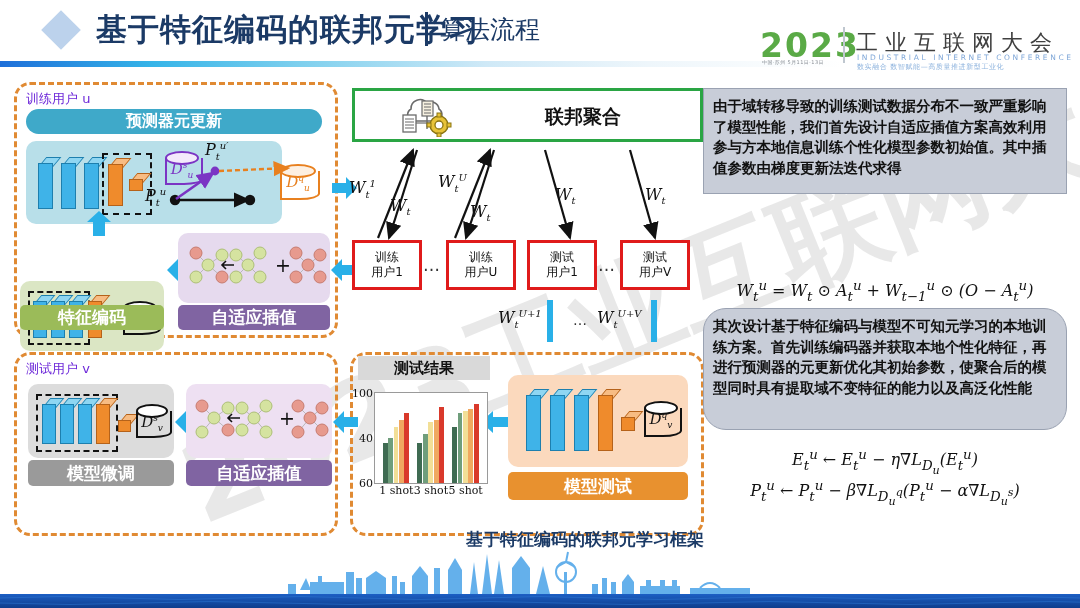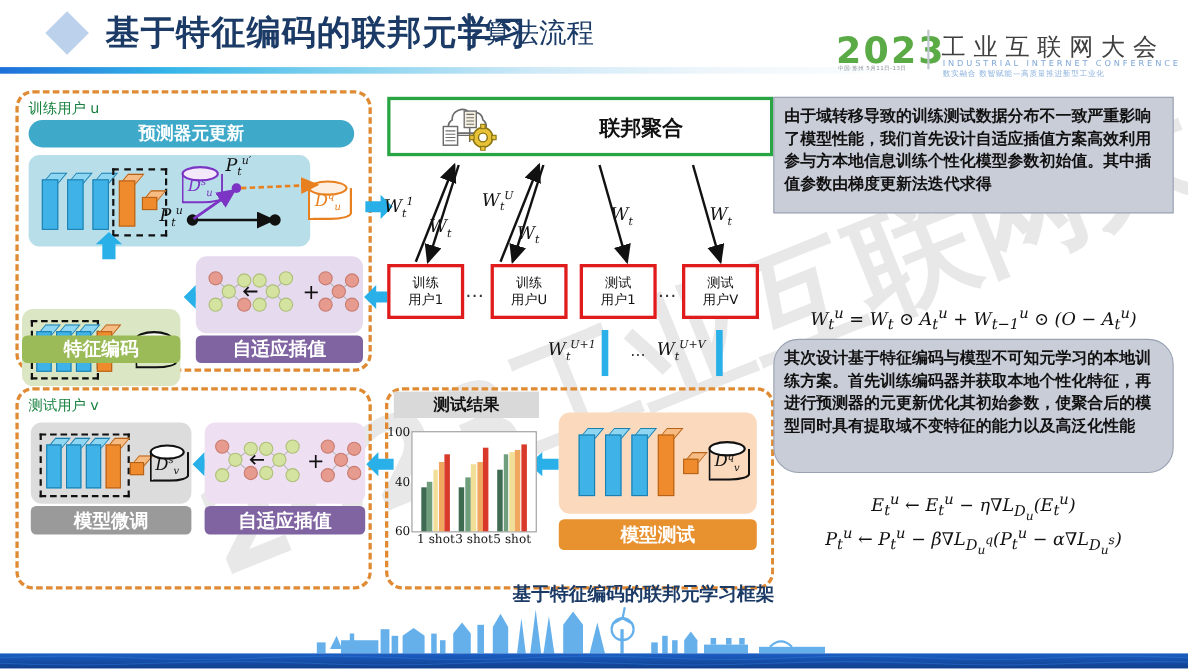--- a/index.html
+++ b/index.html
@@ -40,21 +40,21 @@
   .wm{position:absolute;left:150px;top:215px;font-size:110px;font-weight:bold;
     color:rgba(120,120,120,.17);transform:rotate(-22deg);white-space:nowrap;
     pointer-events:none;}
 
   
   .dash-frame{position:absolute;border:3px dashed #e08a33;border-radius:16px;}
   .frame-top{left:14px;top:82px;width:318px;height:250px;}
   .frame-bot{left:14px;top:352px;width:318px;height:178px;}
   .frame-right{left:350px;top:352px;width:348px;height:178px;}
 
-  .frame-label{position:absolute;font-size:13px;color:#15803d;}
+  .frame-label{position:absolute;font-size:13px;color:#6d28d9;}
 
   
   .cap{position:absolute;border-radius:5px;display:flex;align-items:center;
     justify-content:center;font-weight:bold;color:#fff;font-size:17px;}
   .panel{position:absolute;border-radius:10px;}
 
   
   .bar-blue{position:absolute;left:26px;top:109px;width:296px;height:25px;
     background:#3fa9c9;border-radius:13px;display:flex;align-items:center;
     justify-content:center;color:#fff;font-weight:bold;font-size:16px;}

